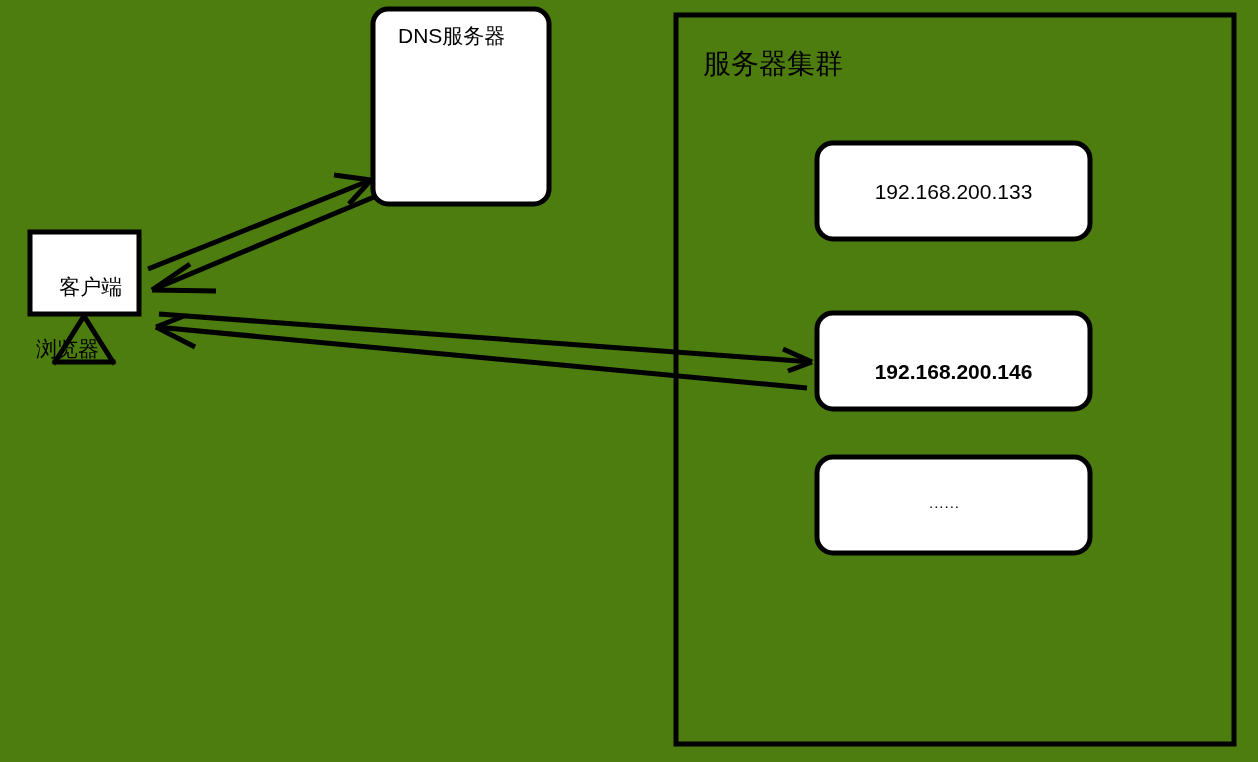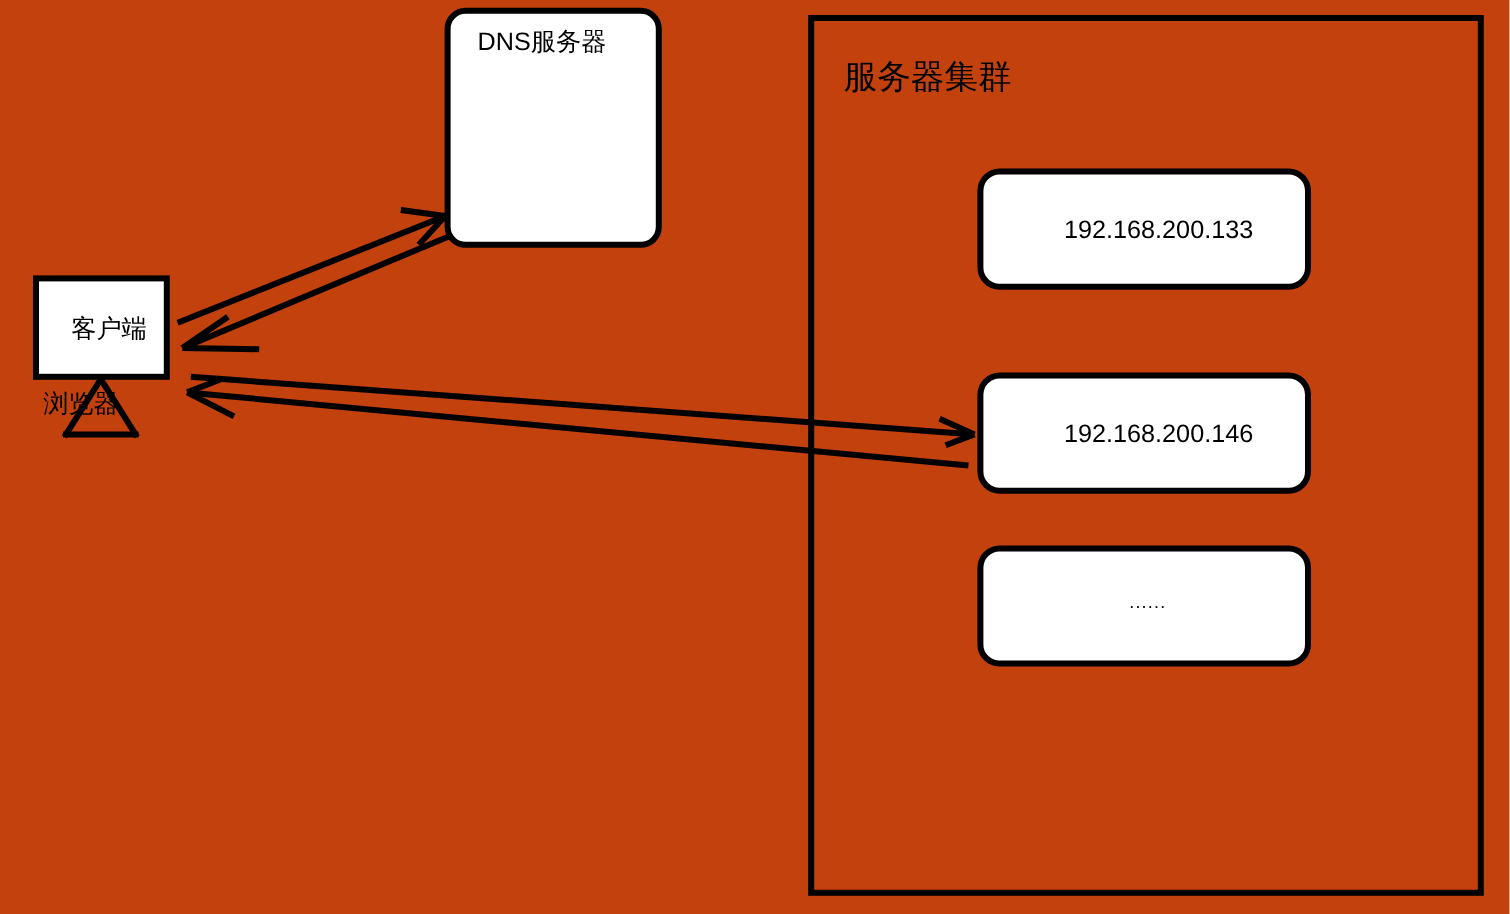--- a/index.html
+++ b/index.html
@@ -7,21 +7,21 @@
     padding: 0;
     background: #ffffff;
   }
   body {
     font-family: "Liberation Sans", "DejaVu Sans", sans-serif;
   }
   #canvas {
     position: relative;
     width: 1258px;
     height: 762px;
-    background: #c2410c;
+    background: #4d7c0f;
     overflow: hidden;
   }
   #diagram-svg {
     position: absolute;
     left: 0;
     top: 0;
     width: 1258px;
     height: 762px;
   }
   .lbl {
@@ -35,37 +35,36 @@
     top: 23px;
     font-size: 21px;
   }
   .lbl-cluster {
     left: 703px;
     top: 46px;
     font-size: 28px;
   }
   .lbl-client {
     left: 36px;
-    top: 236px;
+    top: 248px;
     font-size: 21px;
     width: 98px;
     text-align: left;
   }
   .lbl-client .line2 {
     display: block;
     margin-top: 9px;
   }
   .lbl-node {
     font-size: 21px;
     width: 277px;
     text-align: center;
-    margin-left: 12px;
   }
   .lbl-node-1 { left: 815px; top: 179px; }
-  .lbl-node-2 { left: 815px; top: 349px; }
+  .lbl-node-2 { left: 815px; top: 359px; font-weight: bold; }
   .lbl-node-3 { left: 806px; top: 494px; font-size: 15px; letter-spacing: 1px; }
 </style>
 </head>
 <body>
 
 <div id="canvas">
 
   <svg id="diagram-svg" viewBox="0 0 1258 762" xmlns="http://www.w3.org/2000/svg">
 
     <rect x="676" y="15" width="558" height="729" fill="none" stroke="#000000" stroke-width="5"></rect>

